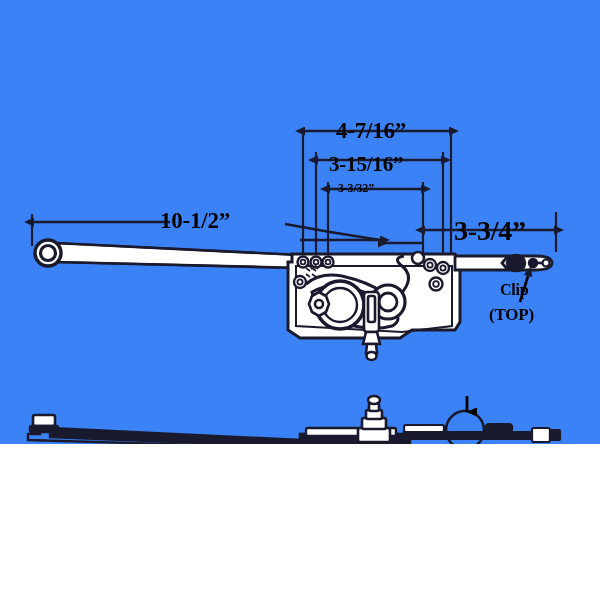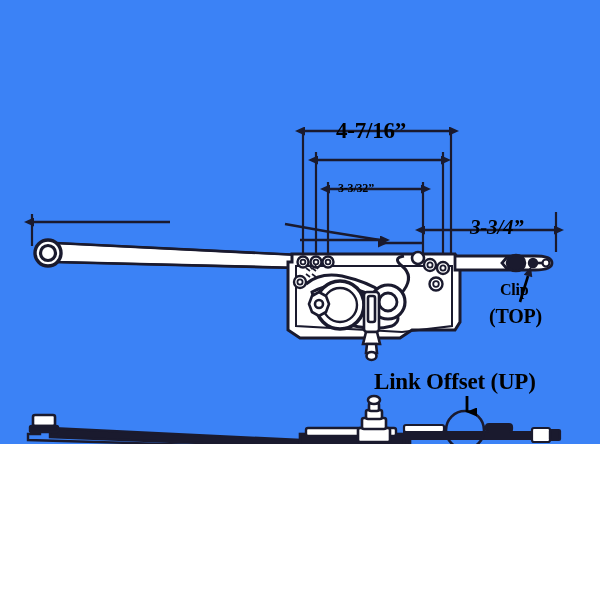--- a/index.html
+++ b/index.html
@@ -27,23 +27,23 @@
     font-family: "Liberation Serif", "DejaVu Serif", serif;
     font-weight: bold;
     color: #000000;
     white-space: nowrap;
     letter-spacing: -0.2px;
   }
   .t-441 { left: 336px; top: 118px; font-size: 23px; }
   .t-3156 { left: 329px; top: 152px; font-size: 21px; }
   .t-3332 { left: 338px; top: 181px; font-size: 12px; }
   .t-1012 { left: 160px; top: 208px; font-size: 23px; }
-  .t-334 { left: 470px; top: 215px; font-size: 21px; font-style: italic; }
+  .t-334 { left: 454px; top: 215px; font-size: 28px; }
   .t-clip { left: 500px; top: 281px; font-size: 16px; }
-  .t-clip2 { left: 489px; top: 305px; font-size: 20px; }
+  .t-clip2 { left: 489px; top: 305px; font-size: 17px; }
   .t-linkoffset { left: 374px; top: 369px; font-size: 23px; }
 </style>
 </head>
 <body>
 
 <div id="stage">
 
   <svg id="artwork" viewBox="0 0 600 600" xmlns="http://www.w3.org/2000/svg">
 
     <defs>
@@ -176,19 +176,20 @@
       <rect x="532" y="428" width="18" height="14" rx="2" stroke-width="2.2" fill="#ffffff"></rect>
       <rect x="550" y="430" width="10" height="10" rx="1" stroke-width="2.2"></rect>
       <path d="M404,439 L404,446 L330,450" stroke-width="2.2" fill="none"></path>
     </g>
 
     <circle cx="465" cy="430" r="19" stroke="#1a1a2e" stroke-width="2.6" fill="none"></circle>
     <path d="M467,396 L467,412" stroke="#000000" stroke-width="2.8" fill="none" marker-end="url(#arrDn)"></path>
   </svg>
 
   <div class="dim-label t-441">4-7/16”</div>
+  <div class="dim-label t-3156">3-15/16”</div>
   <div class="dim-label t-3332">3-3/32”</div>
+  <div class="dim-label t-1012">10-1/2”</div>
   <div class="dim-label t-334">3-3/4”</div>
   <div class="dim-label t-clip">Clip</div>
   <div class="dim-label t-clip2">(TOP)</div>
-  <div class="dim-label t-linkoffset">Link Offset (UP)</div>
 
 </div>
 
 </body></html>

